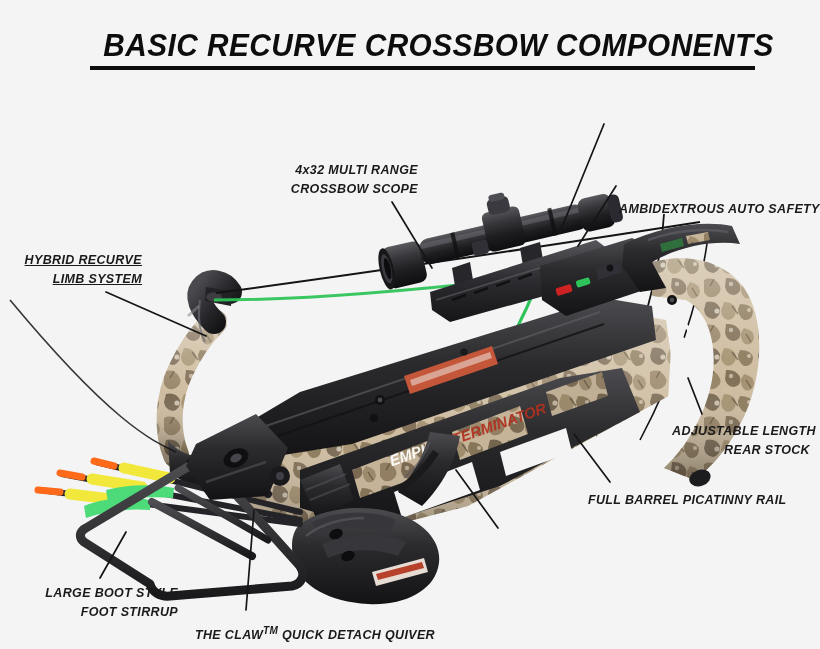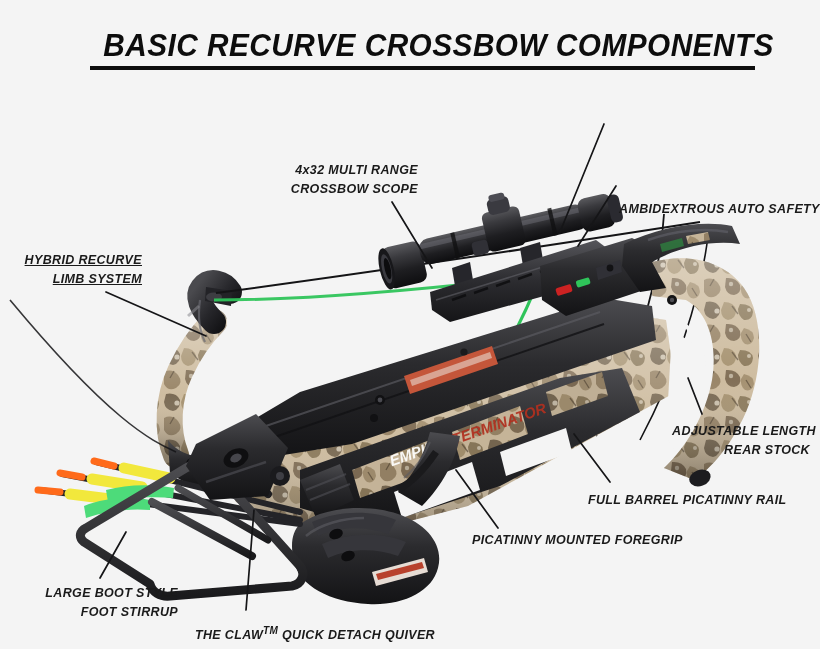--- a/index.html
+++ b/index.html
@@ -391,23 +391,20 @@
 
   <div class="label ctr" style="left:672px; top:422px; width:138px;">
     <span>ADJUSTABLE LENGTH</span>
     <span class="l2">REAR STOCK</span>
   </div>
 
   <div class="label" style="left:588px; top:491px;">
     <span>FULL BARREL PICATINNY RAIL</span>
   </div>
 
-  <div class="label" style="left:472px; top:531px;">
-    <span>PICATINNY MOUNTED FOREGRIP</span>
-  </div>
 
   <div class="label" style="left:195px; top:621px;">
     <span>THE CLAW</span><sup class="tm">TM</sup><span> QUICK DETACH QUIVER</span>
   </div>
 
   <div class="label ctr" style="left:22px; top:584px; width:156px;">
     <span>LARGE BOOT STYLE</span>
     <span class="l2">FOOT STIRRUP</span>
   </div>
 

